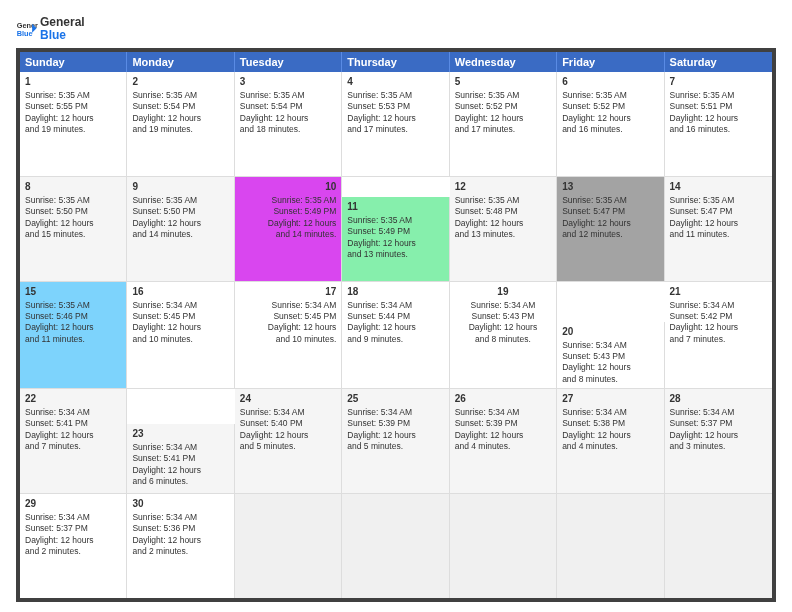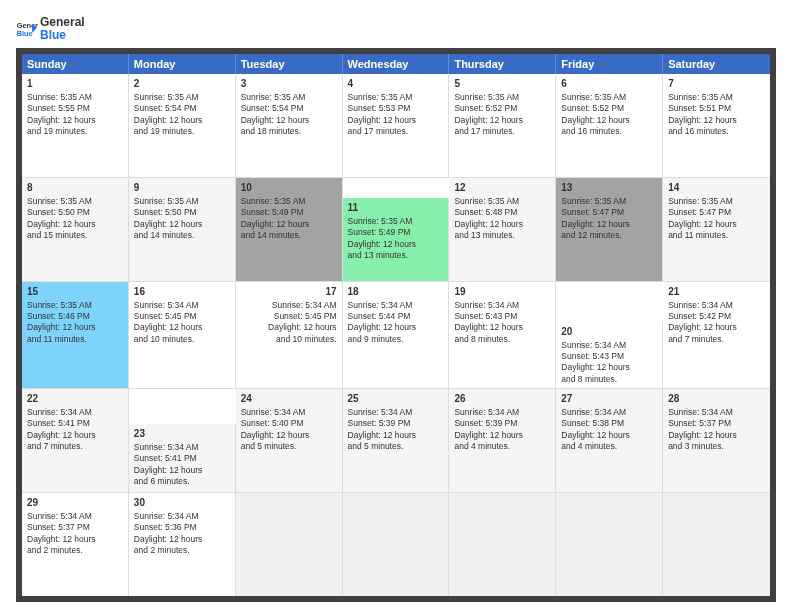--- a/index.html
+++ b/index.html
@@ -43,21 +43,21 @@
       line-height: 1.1;
     }
     .subtitle {
       font-size: 13px;
       color: #555;
     }
     .calendar {
       flex: 1;
       display: flex;
       flex-direction: column;
-      border: 6px solid #404040;
+      border: 4px solid #404040;
     }
     .cal-header {
       display: grid;
       grid-template-columns: repeat(7, 1fr);
       background: #3a6bc4;
     }
     .cal-header-cell {
       color: white;
       font-size: 11px;
       font-weight: bold;
@@ -120,22 +120,22 @@
       <div class="month-title"></div>
       <div class="subtitle"></div>
     </div>
   </div>
 
   <div class="calendar">
     <div class="cal-header">
     <div class="cal-header-cell">Sunday</div>
         <div class="cal-header-cell">Monday</div>
         <div class="cal-header-cell">Tuesday</div>
+        <div class="cal-header-cell">Thursday</div>
         <div class="cal-header-cell">Wednesday</div>
-        <div class="cal-header-cell">Thursday</div>
         <div class="cal-header-cell">Friday</div>
         <div class="cal-header-cell">Saturday</div>
       </div>
     <div class="cal-body">
     <div class="cal-row">
           <div class="cal-cell" style="background-color: rgb(255, 255, 255);">
             <span class="day-num">1</span>
             <div>Sunrise: 5:35 AM</div>
             <div>Sunset: 5:55 PM</div>
             <div>Daylight: 12 hours</div>
@@ -192,21 +192,21 @@
             <div>Daylight: 12 hours</div>
             <div>and 15 minutes.</div>
           </div>
           <div class="cal-cell" style="background-color: rgb(245, 245, 245);">
             <span class="day-num">9</span>
             <div>Sunrise: 5:35 AM</div>
             <div>Sunset: 5:50 PM</div>
             <div>Daylight: 12 hours</div>
             <div>and 14 minutes.</div>
           </div>
-          <div class="cal-cell" style="background-color: #a3a3a3;">
+          <div class="cal-cell" style="background-color: #d946ef; text-align: right;">
             <span class="day-num">10</span>
             <div>Sunrise: 5:35 AM</div>
             <div>Sunset: 5:49 PM</div>
             <div>Daylight: 12 hours</div>
             <div>and 14 minutes.</div>
           </div>
           <div class="cal-cell" style="background-color: #86efac; margin-top: 20px;">
             <span class="day-num">11</span>
             <div>Sunrise: 5:35 AM</div>
             <div>Sunset: 5:49 PM</div>
@@ -257,21 +257,21 @@
             <div>Daylight: 12 hours</div>
             <div>and 10 minutes.</div>
           </div>
           <div class="cal-cell" style="background-color: rgb(255, 255, 255);">
             <span class="day-num">18</span>
             <div>Sunrise: 5:34 AM</div>
             <div>Sunset: 5:44 PM</div>
             <div>Daylight: 12 hours</div>
             <div>and 9 minutes.</div>
           </div>
-          <div class="cal-cell" style="background-color: rgb(255, 255, 255);">
+          <div class="cal-cell" style="background-color: rgb(255, 255, 255); text-align: center;">
             <span class="day-num">19</span>
             <div>Sunrise: 5:34 AM</div>
             <div>Sunset: 5:43 PM</div>
             <div>Daylight: 12 hours</div>
             <div>and 8 minutes.</div>
           </div>
           <div class="cal-cell" style="background-color: rgb(255, 255, 255); margin-top: 40px;">
             <span class="day-num">20</span>
             <div>Sunrise: 5:34 AM</div>
             <div>Sunset: 5:43 PM</div>

